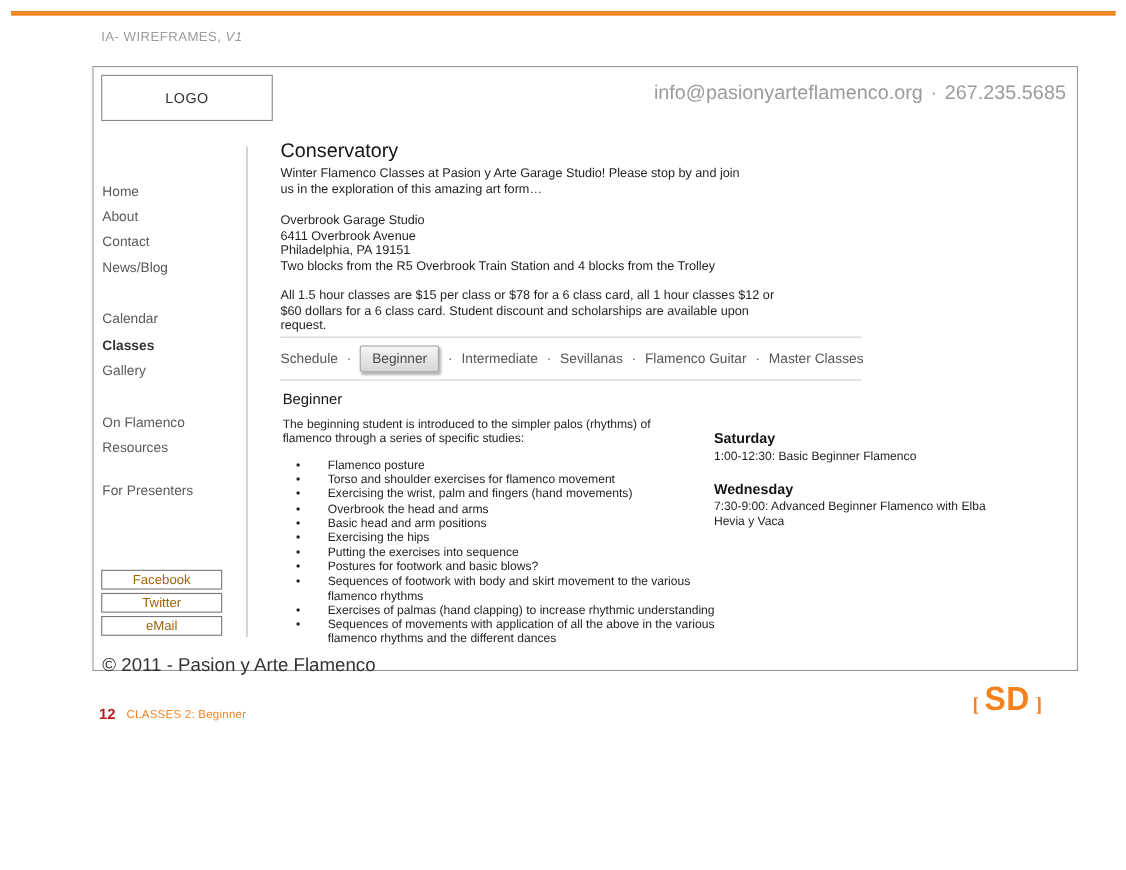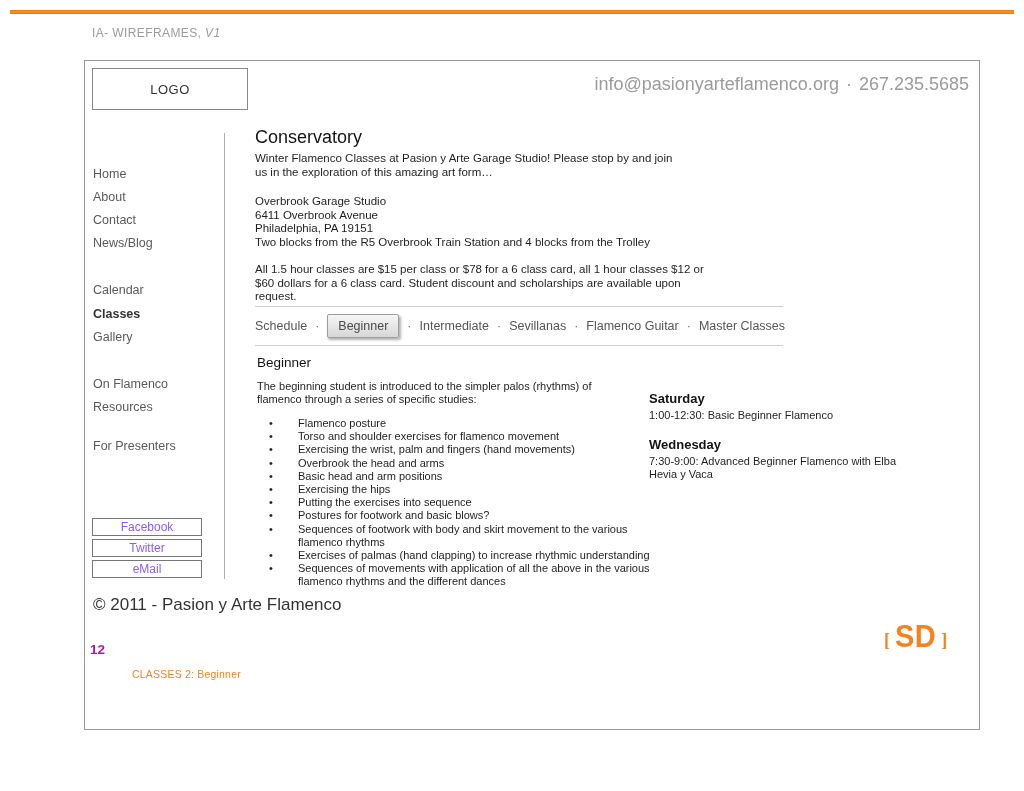--- a/index.html
+++ b/index.html
@@ -7,37 +7,37 @@
   body {
     width:1024px; height:791px; position:relative; overflow:hidden;
     font-family:"Liberation Sans","DejaVu Sans",sans-serif;
     -webkit-font-smoothing:antialiased;
   }
   .topbar { position:absolute; left:10px; top:10px; width:1004px; height:4px;
     background:linear-gradient(#e8760f,#f9932f 45%,#e8760f); background-color:#F5821F; }
   .doc-label { position:absolute; left:92px; top:26px; font-size:12px; color:#9b9b9b; letter-spacing:.4px; }
   .doc-label .ver { font-style:italic; }
 
-  .wirebox { position:absolute; left:84px; top:60px; width:896px; height:670px;
+  .wirebox { position:absolute; left:84px; top:60px; width:896px; height:550px;
     border:1.5px solid #999; background:#fff; }
 
   .logo-box { position:absolute; left:7px; top:7px; width:156px; height:42px;
     border:1.5px solid #888; display:flex; align-items:center; justify-content:center;
     font-size:13px; color:#333; letter-spacing:.5px; cursor:pointer; }
 
   .contact { position:absolute; right:10px; top:13px; font-size:18px; color:#9b9b9b; }
   .contact .sep { margin:0 7px; }
 
   .vdivider { position:absolute; left:139px; top:72px; width:1px; height:446px; background:#aeaeae; }
 
   .nav-item { position:absolute; left:8px; font-size:12.5px; line-height:14px; color:#5a5a5a; cursor:pointer; }
   .nav-item.bold { font-weight:bold; color:#333; }
 
   .social-btn { position:absolute; left:7px; width:110px; height:18px; border:1.5px solid #777;
-    display:flex; align-items:center; justify-content:center; font-size:12px; color:#8b5cf6; cursor:pointer; background:#fff; }
+    display:flex; align-items:center; justify-content:center; font-size:12px; color:#a16207; cursor:pointer; background:#fff; }
 
   .copyright { position:absolute; left:8px; top:534px; font-size:17px; color:#333; }
 
   .page-title { position:absolute; left:170px; top:66px; font-size:18px; color:#141414; }
   .body-txt { font-size:11.5px; line-height:13.5px; color:#1f1f1f; }
   .intro { position:absolute; left:170px; top:91px; width:432px; }
   .address { position:absolute; left:170px; top:134px; width:440px; }
   .pricing { position:absolute; left:170px; top:202px; width:452px; }
 
   .hline { position:absolute; left:170px; width:528px; height:1px; background:#cfcfcf; }
@@ -56,22 +56,22 @@
   .bullets { position:absolute; left:184px; top:356px; width:386px; list-style:none; }
   .bullets li { display:flex; font-size:11px; line-height:13.2px; color:#1f1f1f; }
   .bullets li .blt { width:29px; flex:0 0 29px; }
   .bullets li .btxt { flex:1; }
 
   .schedule { position:absolute; left:564px; top:330px; width:258px; }
   .sched-group { margin-bottom:15px; }
   .sched-day { font-size:13px; color:#141414; line-height:16px; margin-bottom:2px;font-weight:bold; }
   .sched-detail { font-size:11px; line-height:13px; color:#1f1f1f; }
 
-  .page-num { position:absolute; left:90px; top:642px; font-size:13.5px; font-weight:bold; color:#a21caf; }
-  .footer-label { position:absolute; left:132px; top:644px; font-size:10.5px; color:#F5821F; letter-spacing:.2px;margin-top:24px; }
+  .page-num { position:absolute; left:90px; top:642px; font-size:13.5px; font-weight:bold; color:#b91c1c; }
+  .footer-label { position:absolute; left:115px; top:644px; font-size:10.5px; color:#F5821F; letter-spacing:.2px; }
 
   .brand { position:absolute; left:884px; top:624px; display:flex; align-items:flex-end; color:#F5821F; }
   .brand .bracket { font-family:"Liberation Serif","DejaVu Serif",serif; font-weight:bold; font-size:18px; line-height:18px; padding-bottom:2px; }
   .brand .sd { font-weight:bold; font-size:29px; line-height:27px; letter-spacing:.5px; margin:0 5px; transform:scaleY(1.05); transform-origin:bottom; }
 </style>
 </head>
 <body>
 
 <div class="topbar"></div>
 

